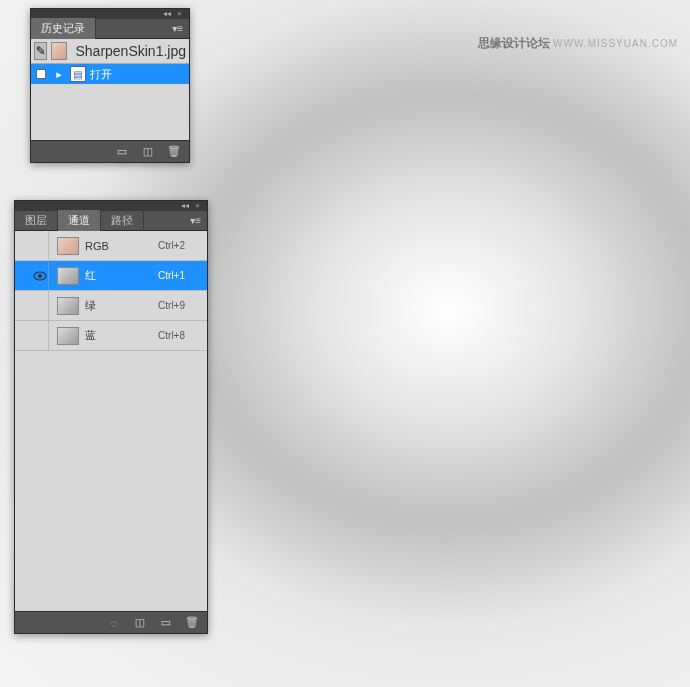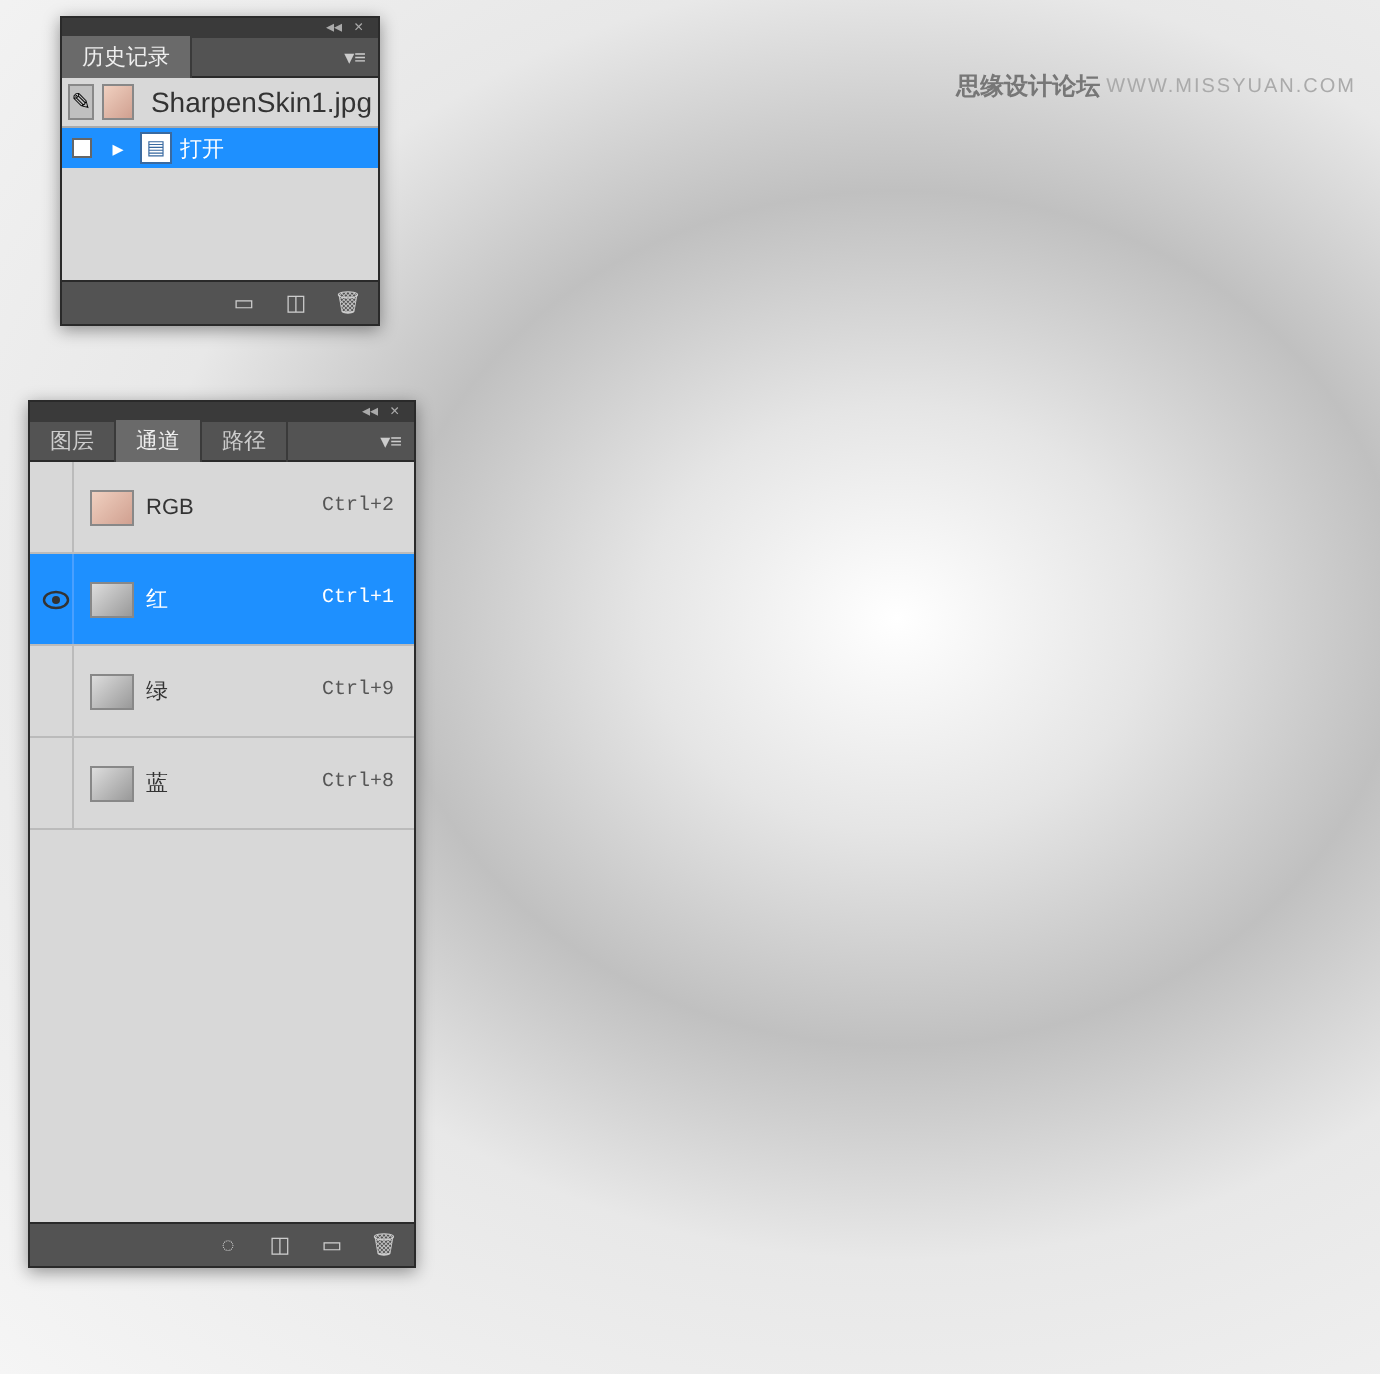--- a/index.html
+++ b/index.html
@@ -177,23 +177,23 @@
     }
 
     
     .channels-body {
       background: #d8d8d8;
       min-height: 380px;
     }
     .channel-row {
       display: flex;
       align-items: center;
-      height: 46px;
+      height: 30px;
       border-bottom: 1px solid #bbb;
-      padding: 0 4px;
+      padding: 0 16px;
       gap: 6px;
     }
     .channel-row.selected {
       background: #1e90ff;
       color: #fff;
     }
     .eye-col {
       width: 18px;
       height: 100%;
       display: flex;
@@ -212,21 +212,20 @@
     .channel-name {
       flex: 1;
       font-size: 11px;
       color: #333;
     }
     .channel-row.selected .channel-name { color: #fff; }
     .channel-shortcut {
       font-size: 10px;
       color: #555;
       padding-right: 6px;
-      font-family: Liberation Mono, monospace;
     }
     .channel-row.selected .channel-shortcut { color: #fff; }
 
     
     #history-panel {
       top: 8px;
       left: 30px;
       width: 160px;
     }
     #channels-panel {

